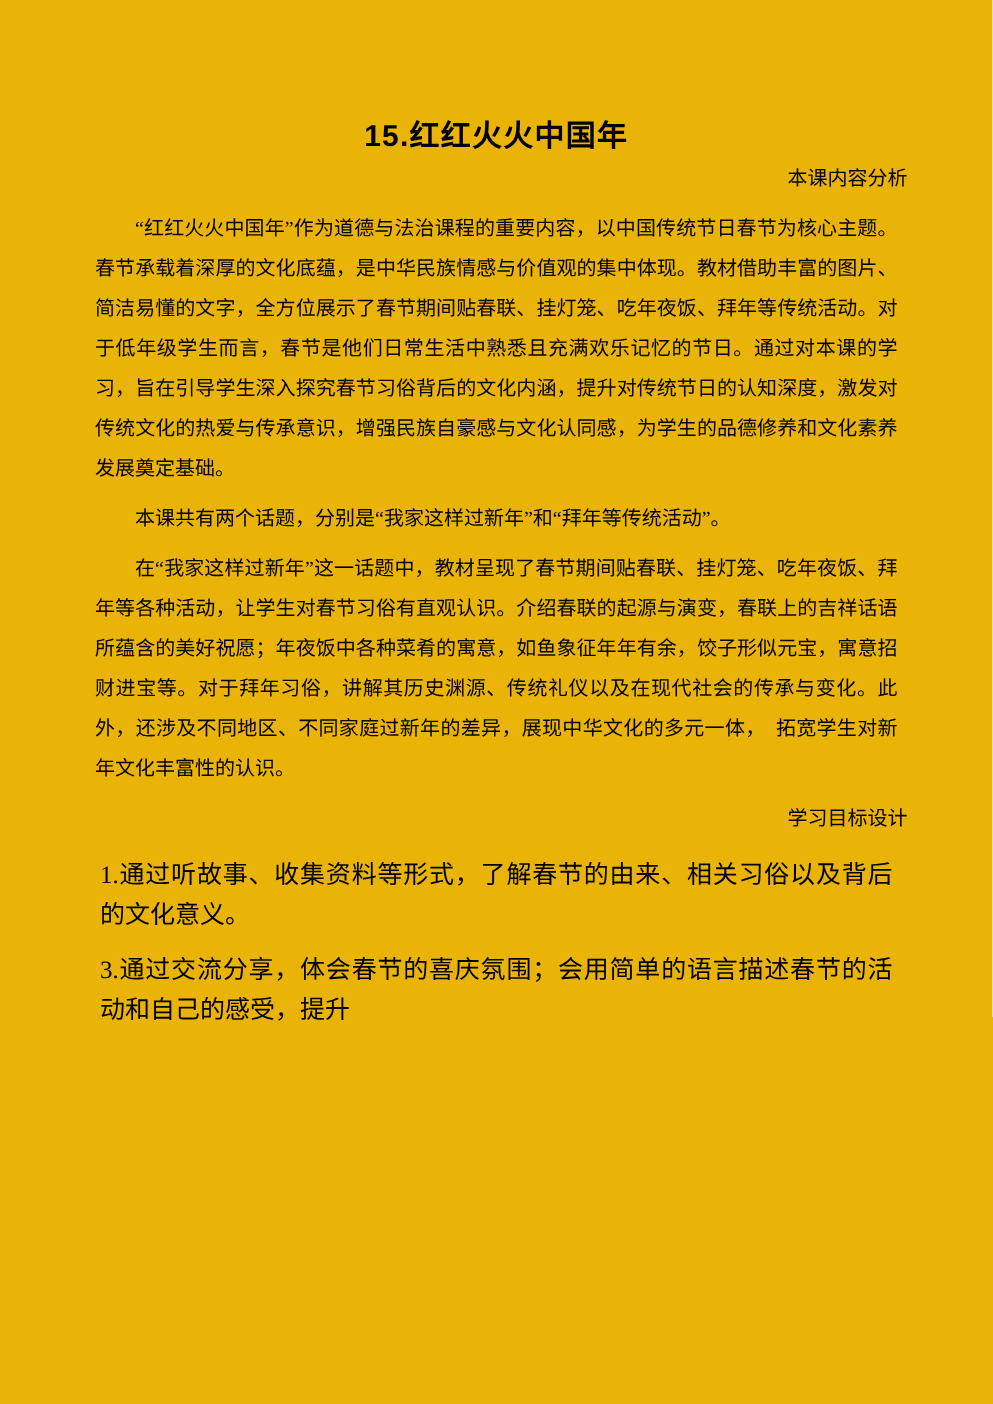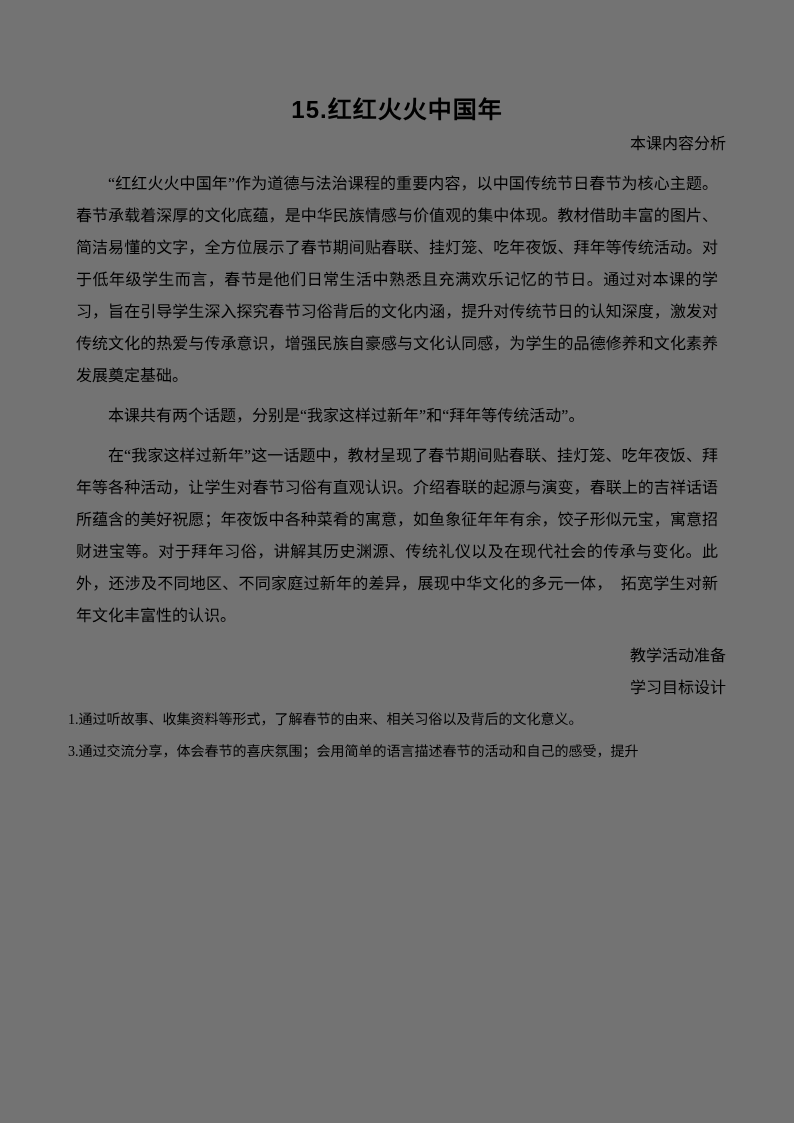--- a/index.html
+++ b/index.html
@@ -4,21 +4,21 @@
 <style>
   html, body {
     margin: 0;
     padding: 0;
     background: #ffffff;
   }
   .page {
     position: relative;
     width: 794px;
     height: 1123px;
-    background: #737373;
+    background: #eab308;
     color: #000000;
     font-family: "Liberation Serif", "DejaVu Serif", serif;
     overflow: hidden;
     box-sizing: border-box;
   }
   .content {
     position: absolute;
     left: 68px;
     top: 0;
     width: 658px;
@@ -43,22 +43,22 @@
   }
   .body-para {
     margin: 8px;
     font-size: 16px;
     line-height: 32px;
     text-align: justify;
     text-indent: 2em;
     word-break: break-all;
   }
   .objective-item {
-    margin: 0;
-    font-size: 14px;
+    margin: 12px;
+    font-size: 20px;
     line-height: 32px;
     text-align: justify;
     text-indent: 0;
     word-break: break-all;
   }
 </style>
 </head>
 <body>
 
 <div class="page">
@@ -69,21 +69,20 @@
     <div class="section-heading">本课内容分析</div>
 
     <p class="body-para">“红红火火中国年”作为道德与法治课程的重要内容，以中国传统节日春节为核心主题。春节承载着深厚的文化底蕴，是中华民族情感与价值观的集中体现。教材借助丰富的图片、简洁易懂的文字，全方位展示了春节期间贴春联、挂灯笼、吃年夜饭、拜年等传统活动。对于低年级学生而言，春节是他们日常生活中熟悉且充满欢乐记忆的节日。通过对本课的学习，旨在引导学生深入探究春节习俗背后的文化内涵，提升对传统节日的认知深度，激发对传统文化的热爱与传承意识，增强民族自豪感与文化认同感，为学生的品德修养和文化素养发展奠定基础。</p>
 
     <p class="body-para">本课共有两个话题，分别是“我家这样过新年”和“拜年等传统活动”。</p>
 
     <p class="body-para">在“我家这样过新年”这一话题中，教材呈现了春节期间贴春联、挂灯笼、吃年夜饭、拜年等各种活动，让学生对春节习俗有直观认识。介绍春联的起源与演变，春联上的吉祥话语所蕴含的美好祝愿；年夜饭中各种菜肴的寓意，如鱼象征年年有余，饺子形似元宝，寓意招财进宝等。对于拜年习俗，讲解其历史渊源、传统礼仪以及在现代社会的传承与变化。此外，还涉及不同地区、不同家庭过新年的差异，展现中华文化的多元一体，　拓宽学生对新年文化丰富性的认识。</p>
 
 
 
-    <div class="section-heading">教学活动准备</div>
 
     <div class="section-heading">学习目标设计</div>
 
     <p class="objective-item">1.通过听故事、收集资料等形式，了解春节的由来、相关习俗以及背后的文化意义。</p>
 
     <p class="objective-item">3.通过交流分享，体会春节的喜庆氛围；会用简单的语言描述春节的活动和自己的感受，提升</p>
 
   </div>
 </div>
 

